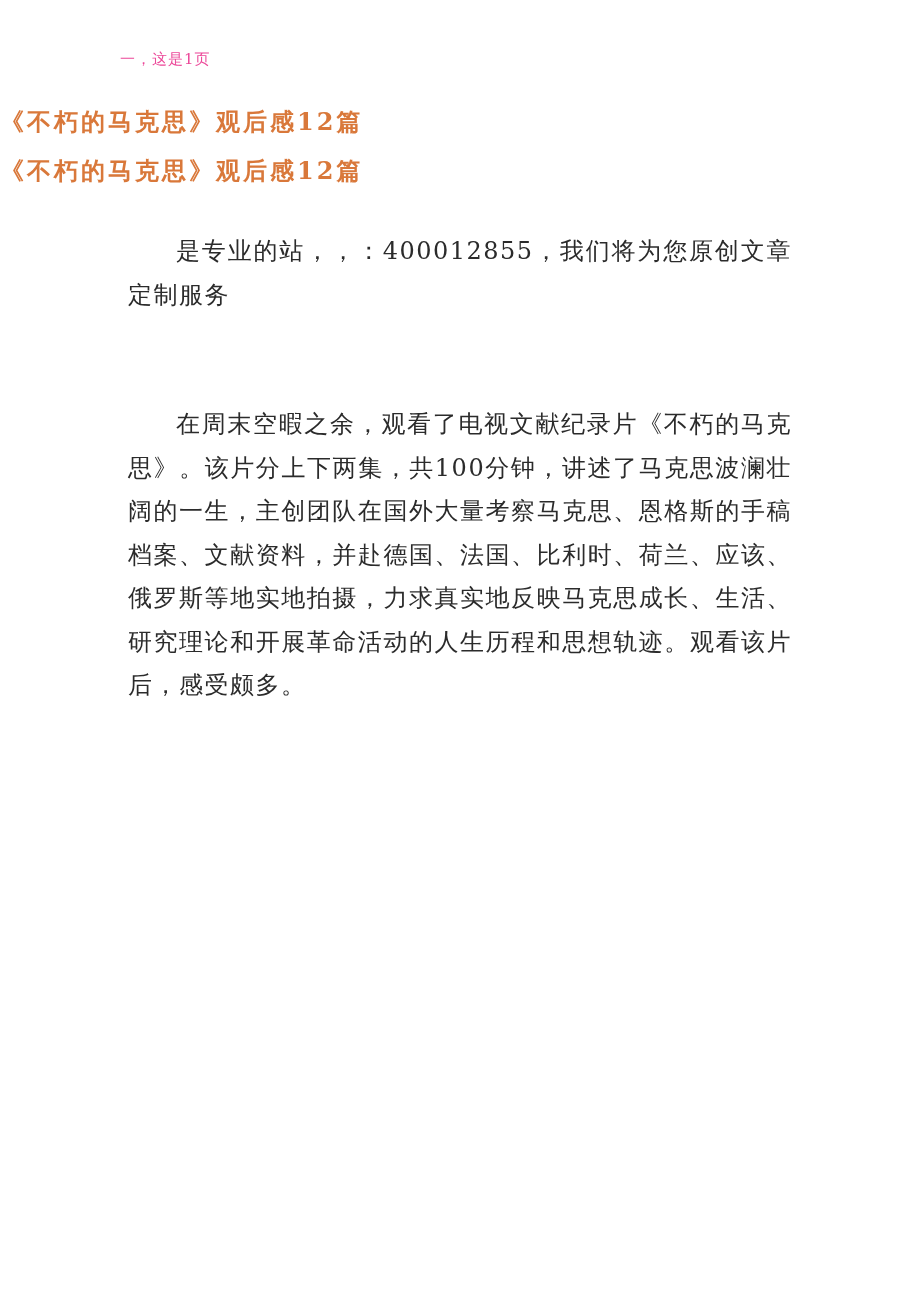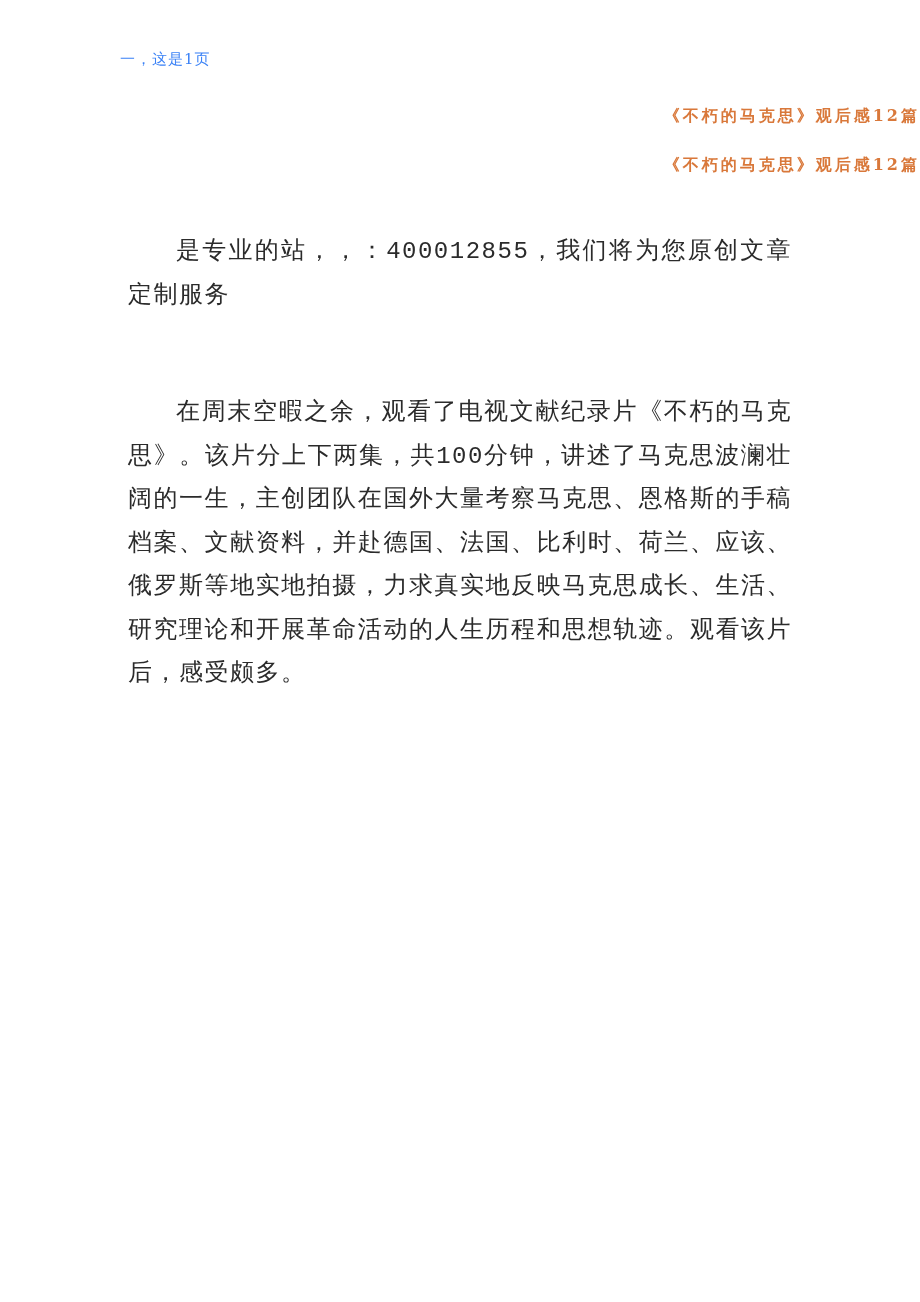--- a/index.html
+++ b/index.html
@@ -19,52 +19,51 @@
     position: absolute;
     inset: 0;
     background: #ffffff;
   }
   .page-note {
     position: absolute;
     left: 120px;
     top: 50px;
     font-size: 15px;
     letter-spacing: 1px;
-    color: #3b82f6;
+    color: #ec4899;
   }
   .doc-heading {
     position: absolute;
     left: 0;
     width: 100%;
-    text-align: right;
-    font-size: 16px;
+    text-align: left;
+    font-size: 24px;
     font-weight: bold;
     letter-spacing: 3px;
     color: var(--heading-color, #d9783a);
   }
   .doc-heading.first  { top: 106px; }
   .doc-heading.second { top: 155px; }
   .body-text {
     position: absolute;
     left: 128px;
     width: 664px;
     font-size: 24px;
     line-height: 43.5px;
     letter-spacing: 1.5px;
     text-align: justify;
     text-justify: inter-ideograph;
     color: #2b2b2b;
   }
   .para-indent {
     text-indent: 2em;
-    font-family: Liberation Mono, monospace;
   }
   .intro-para   { top: 206px; }
   .section-line { top: 309px; }
-  .main-para    { top: 364px; margin-top: 27px; }
+  .main-para    { top: 376px; margin-top: 27px; }
 </style>
 </head>
 <body>
 
 <div class="page">
 
   <div class="page-note">一，这是1页</div>
 
   <div class="doc-heading first">《不朽的马克思》观后感12篇</div>
 

